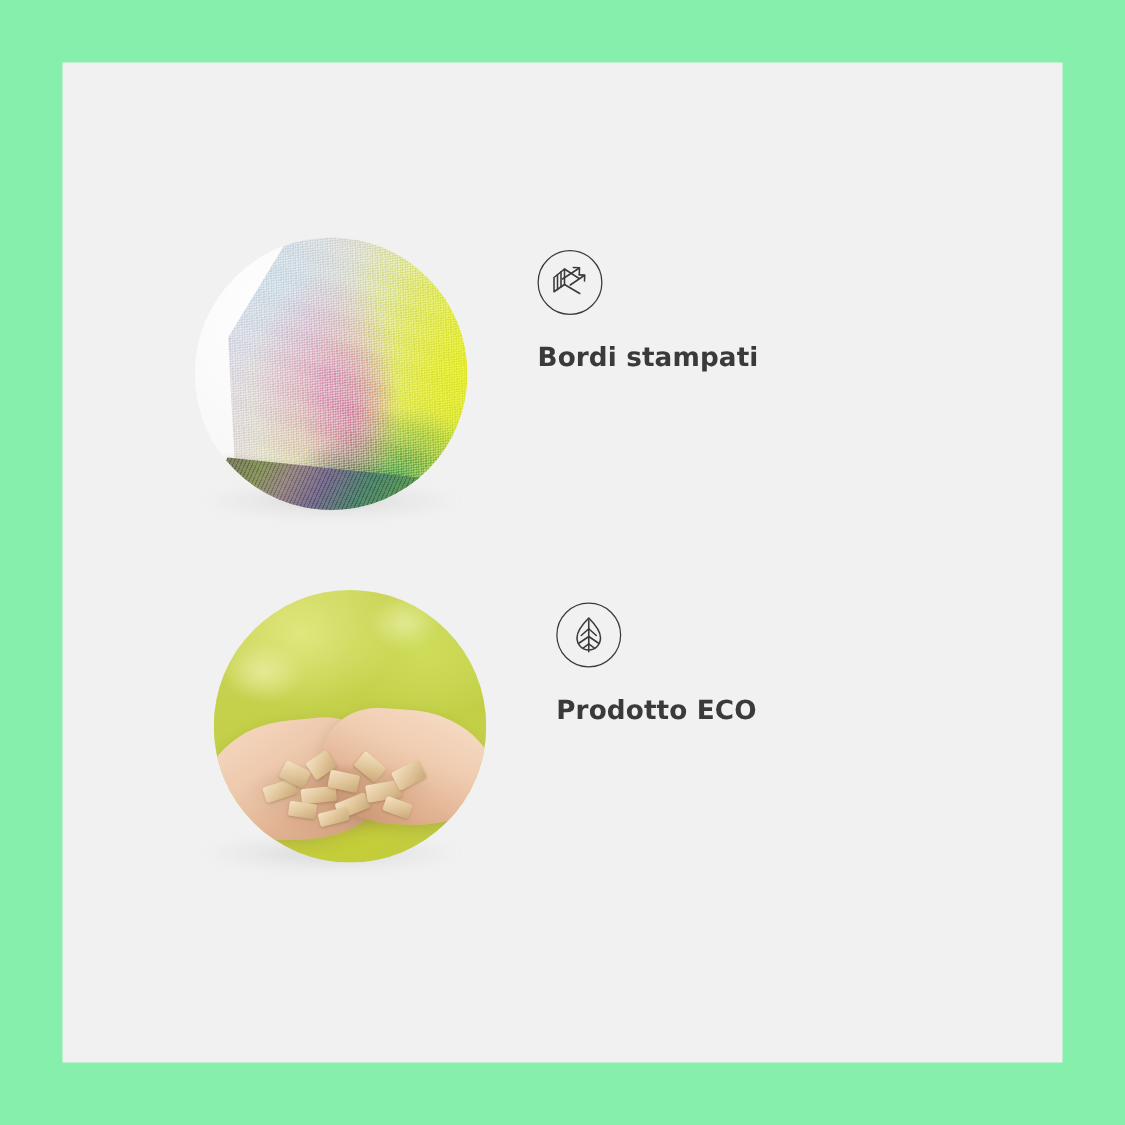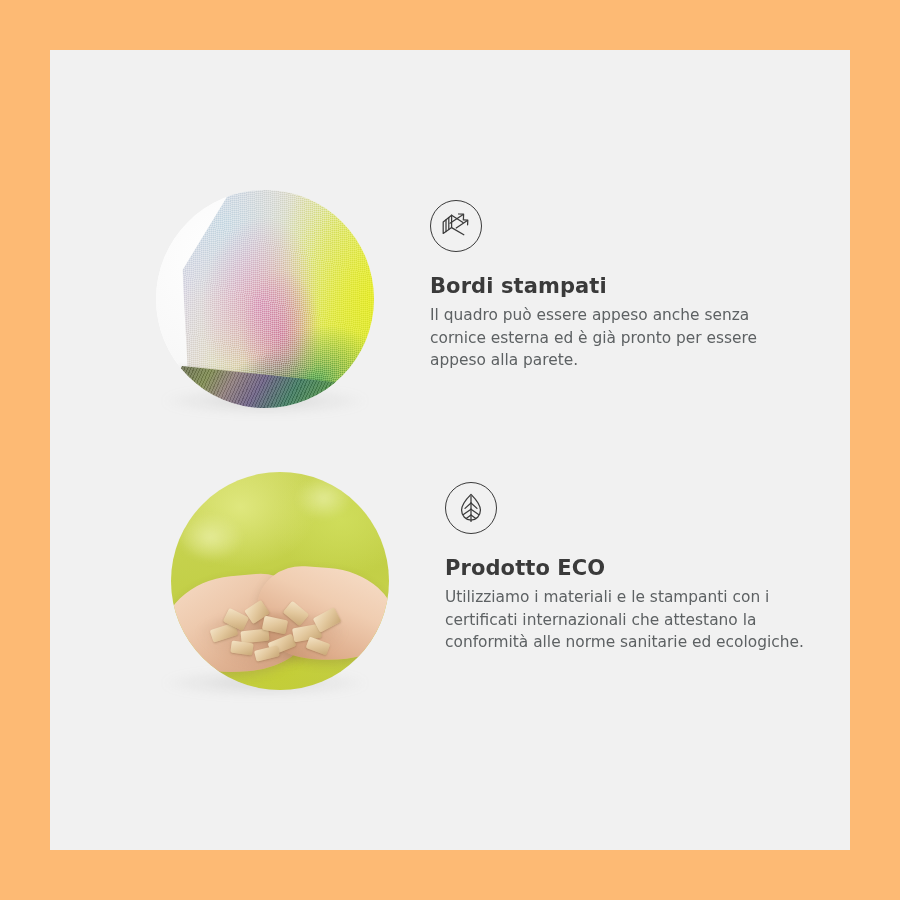--- a/index.html
+++ b/index.html
@@ -11,21 +11,21 @@
     width: 900px;
     height: 900px;
     font-family: "DejaVu Sans", "Liberation Sans", sans-serif;
     overflow: hidden;
   }
 
   .page {
     position: relative;
     width: 900px;
     height: 900px;
-    background: #fdba74;
+    background: #86efac;
   }
 
   
   .panel {
     position: absolute;
     left: 50px;
     top: 50px;
     width: 800px;
     height: 800px;
     background: #f1f1f1;
@@ -292,21 +292,20 @@
               <path d="M12.6 6.2 L24.0 13.6"></path>
               <path d="M12.6 18.6 L24.8 25.8"></path>
               <path d="M11.0 14.2 L24.2 5.6"></path>
               <path d="M19.6 5.0 L24.6 5.2 L24.4 10.2"></path>
               <path d="M17.2 19.0 L28.4 11.4"></path>
               <path d="M24.2 10.9 L28.8 11.1 L28.6 15.8"></path>
             </g>
           </svg>
         </div>
         <h2 class="feature-title">Bordi stampati</h2>
-        <p class="feature-body">Il quadro può essere appeso anche senza cornice esterna ed è già pronto per essere appeso alla parete.</p>
       </div>
     </div>
 
     <div class="media-shadow shadow-eco"></div>
     <div class="feature feature-eco">
 
       <div class="media eco-circle">
         <div class="hands">
           <div class="hand hand-left"></div>
           <div class="hand hand-right"></div>
@@ -340,18 +339,17 @@
               <path d="M17 12.0 L11.0 17.4"></path>
               <path d="M17 12.0 L23.0 17.4"></path>
               <path d="M17 18.2 L9.4 23.4"></path>
               <path d="M17 18.2 L24.6 23.4"></path>
               <path d="M17 24.0 L12.2 27.6"></path>
               <path d="M17 24.0 L21.8 27.6"></path>
             </g>
           </svg>
         </div>
         <h2 class="feature-title">Prodotto ECO</h2>
-        <p class="feature-body">Utilizziamo i materiali e le stampanti con i certificati internazionali che attestano la conformità alle norme sanitarie ed ecologiche.</p>
       </div>
     </div>
 
   </div>
 </div>
 
 </body></html>

